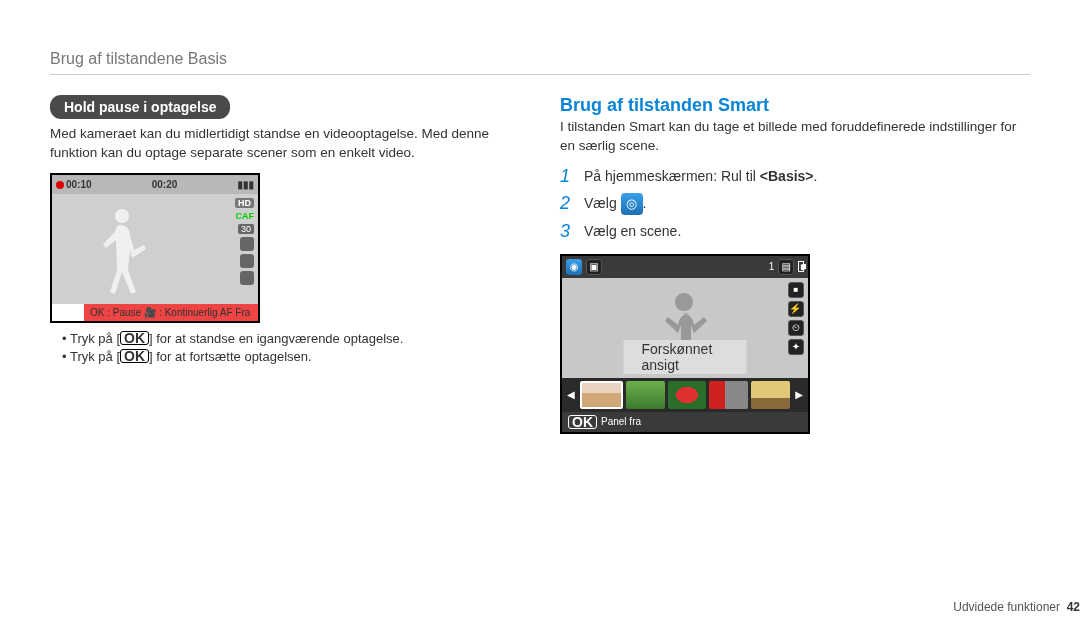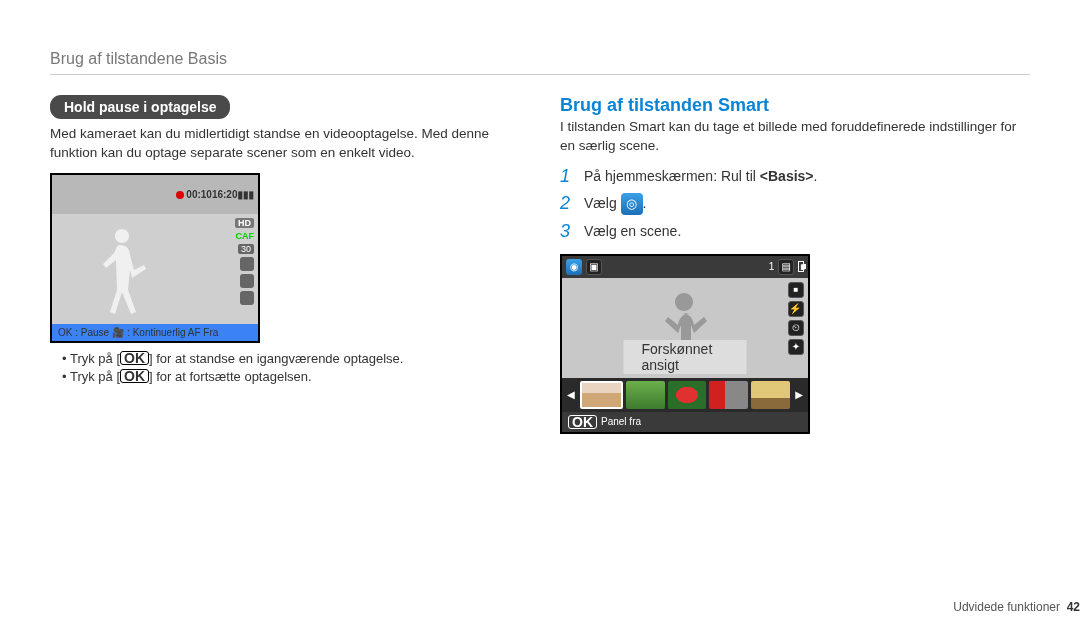--- a/index.html
+++ b/index.html
@@ -79,23 +79,23 @@
   }
   
   .cam-screen {
     width: 210px;
     border: 2px solid #000;
     font-size: 10px;
     margin-bottom: 8px;
   }
   .cam-top {
     background: #b8b8b8;
-    padding: 14px 4px;
+    padding: 4px 4px;
     display: flex;
-    justify-content: flex-end;
+    justify-content: space-between;
     align-items: center;
     font-weight: bold;
   }
   .rec-dot {
     width: 8px; height: 8px; background: #d00; border-radius: 50%;
     display: inline-block; margin-right: 2px; vertical-align: middle;
   }
   .cam-body {
     background: #cfcfcf;
     height: 110px;
@@ -110,21 +110,21 @@
   .right-icons {
     position: absolute;
     right: 4px; top: 4px;
     display: flex; flex-direction: column; gap: 3px;
     align-items: flex-end;
     font-size: 9px;
   }
   .hd-badge { background:#777;color:#fff;padding:0 3px;border-radius:2px;font-weight:bold; }
   .caf { color: #0c0; font-weight: bold; font-size: 9px; }
   .mini-icon { width:14px;height:14px;background:#666;border-radius:3px; }
-  .cam-bottom { background:#3b82f6; padding:3px 6px; font-size:10px; display:flex; gap:4px;}
+  .cam-bottom { background:#ef4444; padding:3px 6px; font-size:10px; display:flex; gap:4px;margin-left:32px;}
   .bullets { font-size: 13px; margin-top: 4px; padding-left: 12px;}
   .bullets li { margin-bottom: 3px; list-style: none; }
   .bullets li::before { content: "• "; }
   
   .smart-screen {
     width: 250px;
     border: 2px solid #000;
     margin-top: 12px;
     font-size: 10px;
   }
@@ -207,21 +207,21 @@
 
 <div class="columns">
 
   <div class="col">
     <div class="pill">Hold pause i optagelse</div>
     <p class="body-text">Med kameraet kan du midlertidigt standse en videooptagelse. Med denne funktion kan du optage separate scener som en enkelt video.</p>
 
     <div class="cam-screen">
       <div class="cam-top">
         <span><span class="rec-dot"></span><span>00:10</span></span>
-        <span>16:20</span>
+        <span>00:20</span>
         <span>▮▮▮</span>
       </div>
       <div class="cam-body">
         <div class="dancer">
           <svg viewBox="0 0 60 95">
               <path fill="#f0f0f0" d="M30 5c4 0 7 3 7 7s-3 7-7 7-7-3-7-7 3-7 7-7zm-2 16c6 0 10 4 10 10l4 15 10-5 2 4-14 9-2-8-2 20 8 22-5 2-9-22-7 22-5-2 7-22-1-30-10 8-3-4 12-12c1-4 2-7 5-7z"></path>
             </svg>
         </div>
         <div class="right-icons">
           <span class="hd-badge">HD</span>

